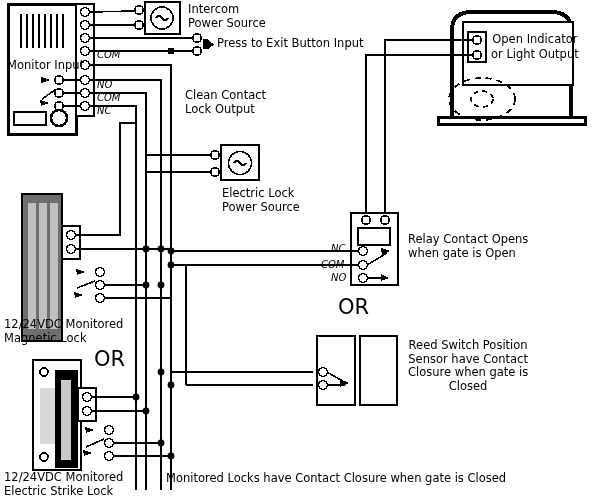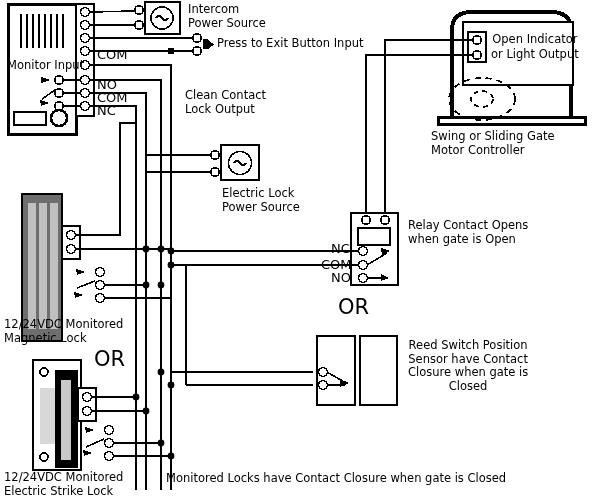--- a/index.html
+++ b/index.html
@@ -1,21 +1,21 @@
 <!DOCTYPE html>
 <html><head>
 <meta charset="utf-8">
 <style>
   html,body{margin:0;padding:0;background:#ffffff;}
   body{width:596px;height:500px;overflow:hidden;
        font-family:"DejaVu Sans","Liberation Sans",sans-serif;}
   #stage{position:relative;width:596px;height:500px;background:#fff;}
   #stage svg{position:absolute;left:0;top:0;}
   .lbl{position:absolute;font-size:11.5px;color:#000;line-height:13.5px;white-space:pre;letter-spacing:0px;}
-  .lbl.sm{font-size:13px;line-height:12px;}
+  .lbl.sm{font-size:10px;line-height:12px;font-style:italic;}
   .lbl.or{font-size:21px;font-weight:normal;line-height:22px;}
 </style>
 </head>
 <body>
 
 <div id="stage">
 
   <svg width="596" height="500" viewBox="0 0 596 500">
     <defs>
       <marker id="arrHead" markerWidth="7" markerHeight="7" refX="3" refY="3.5" orient="auto" markerUnits="userSpaceOnUse">
@@ -247,34 +247,32 @@
 
 
   <div class="lbl" style="left:188px; top:3px;">Intercom
 Power Source</div>
 
   <div class="lbl" style="left:185px; top:89px;">Clean Contact
 Lock Output</div>
 
   <div class="lbl" style="left:217px; top:37px;">Press to Exit Button Input</div>
 
-  <div class="lbl" style="left:431px; top:130px;">Swing or Sliding Gate
-Motor Controller</div>
 
   <div class="lbl" style="left:491px; top:32px; line-height:15px;text-align:center;">Open Indicator
 or Light Output</div>
 
   <div class="lbl" style="left:212px; top:187px;margin-left:10px;">Electric Lock
 Power Source</div>
 
   <div class="lbl sm" style="left:331px; top:243px;">NC</div>
   <div class="lbl sm" style="left:321px; top:259px;">COM</div>
   <div class="lbl sm" style="left:331px; top:272px;">NO</div>
 
-  <div class="lbl" style="left:408px; top:219px;">Relay Contact Opens
+  <div class="lbl" style="left:408px; top:233px;">Relay Contact Opens
 when gate is Open</div>
 
   <div class="lbl" style="left:408px; top:339px;text-align:center;">Reed Switch Position
 Sensor have Contact
 Closure when gate is
 Closed</div>
 
   <div class="lbl" style="left:4px; top:318px;">12/24VDC Monitored
 Magnetic Lock</div>
 

